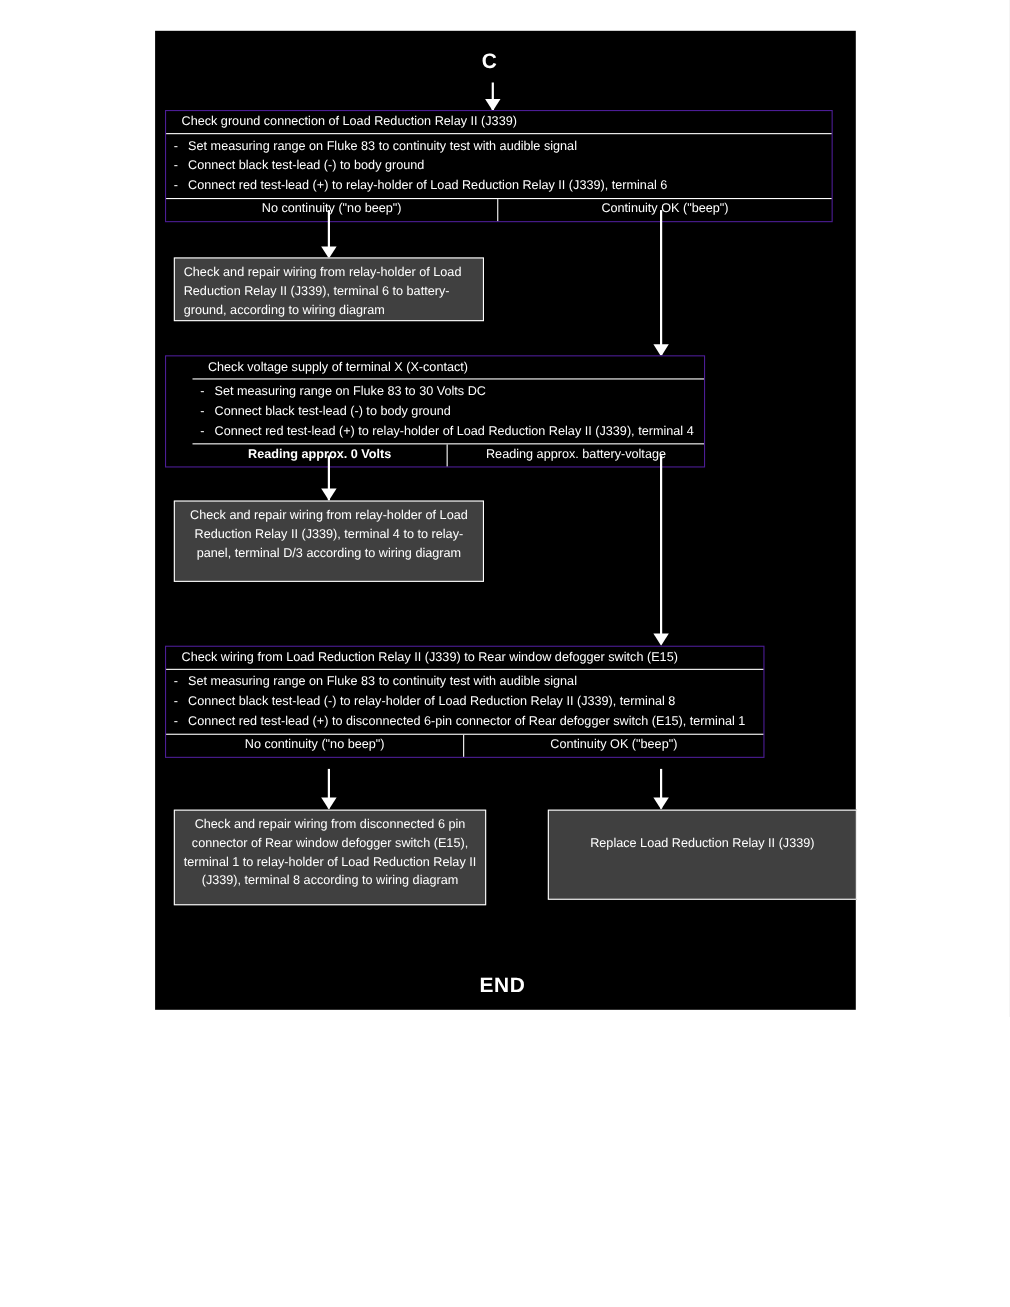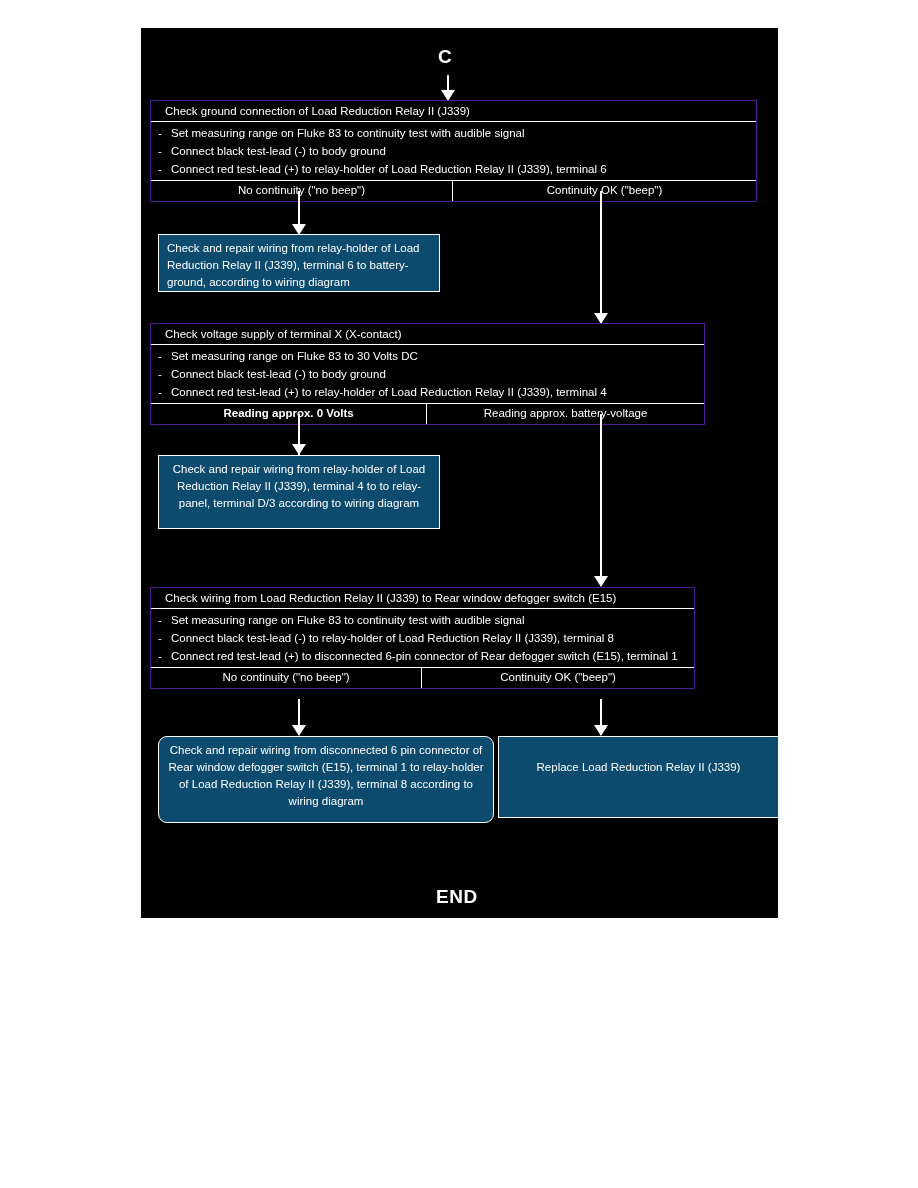--- a/index.html
+++ b/index.html
@@ -77,21 +77,21 @@
   .block .outcomes .cell.left {
     border-right: 1px solid #ffffff;
   }
 
   
   .abox {
     position: absolute;
     box-sizing: border-box;
     border: 1px solid #ffffff;
     color: #ffffff;
-    background: #0c4a6e;
+    background: #404040;
     font-size: 11.5px;
     line-height: 17px;
     padding: 5px 8px;
   }
   .abox.center { text-align: center; }
   .abox.left   { text-align: left; }
 
   
   .vline {
     position: absolute;
@@ -149,21 +149,21 @@
   </div>
 
   <div class="vline" style="left:157px; top:163px; height:42px;"></div>
   <div class="arrowhead" style="left:151px; top:196px;"></div>
 
   <div class="vline" style="left:459px; top:163px; height:134px;"></div>
   <div class="arrowhead" style="left:453px; top:285px;"></div>
 
   <div class="abox left" style="left:17px; top:206px; width:282px; height:58px;">Check and repair wiring from relay-holder of Load Reduction Relay II (J339), terminal 6 to battery-ground, according to wiring diagram</div>
 
-  <div class="block" style="left:9px; top:295px; width:555px;">
+  <div class="block" style="left:9px; top:295px; width:491px;padding-left:24px;">
     <div class="hdr">Check voltage supply of terminal X (X-contact)</div>
     <div class="body">
       <div class="li">
         <span class="dash">-</span>
         <span>Set measuring range on Fluke 83 to 30 Volts DC</span>
       </div>
       <div class="li">
         <span class="dash">-</span>
         <span>Connect black test-lead (-) to body ground</span>
       </div>
@@ -207,19 +207,19 @@
       <div class="cell" style="width:303px;">Continuity OK ("beep")</div>
     </div>
   </div>
 
   <div class="vline" style="left:157px; top:671px; height:36px;"></div>
   <div class="arrowhead" style="left:151px; top:697px;"></div>
 
   <div class="vline" style="left:459px; top:671px; height:36px;"></div>
   <div class="arrowhead" style="left:453px; top:697px;"></div>
 
-  <div class="abox center" style="left:17px; top:708px; width:336px; height:87px;border-radius:9px;">Check and repair wiring from disconnected 6 pin connector of Rear window defogger switch (E15), terminal 1 to relay-holder of Load Reduction Relay II (J339), terminal 8 according to wiring diagram</div>
+  <div class="abox center" style="left:17px; top:708px; width:284px; height:87px;">Check and repair wiring from disconnected 6 pin connector of Rear window defogger switch (E15), terminal 1 to relay-holder of Load Reduction Relay II (J339), terminal 8 according to wiring diagram</div>
 
   <div class="abox center" style="left:321px; top:708px; width:281px; height:82px; padding-top:22px;margin-left:36px;">Replace Load Reduction Relay II (J339)</div>
 
   <div class="biglabel" style="left:295px; top:858px;">END</div>
 
 </div>
 
 </body></html>

